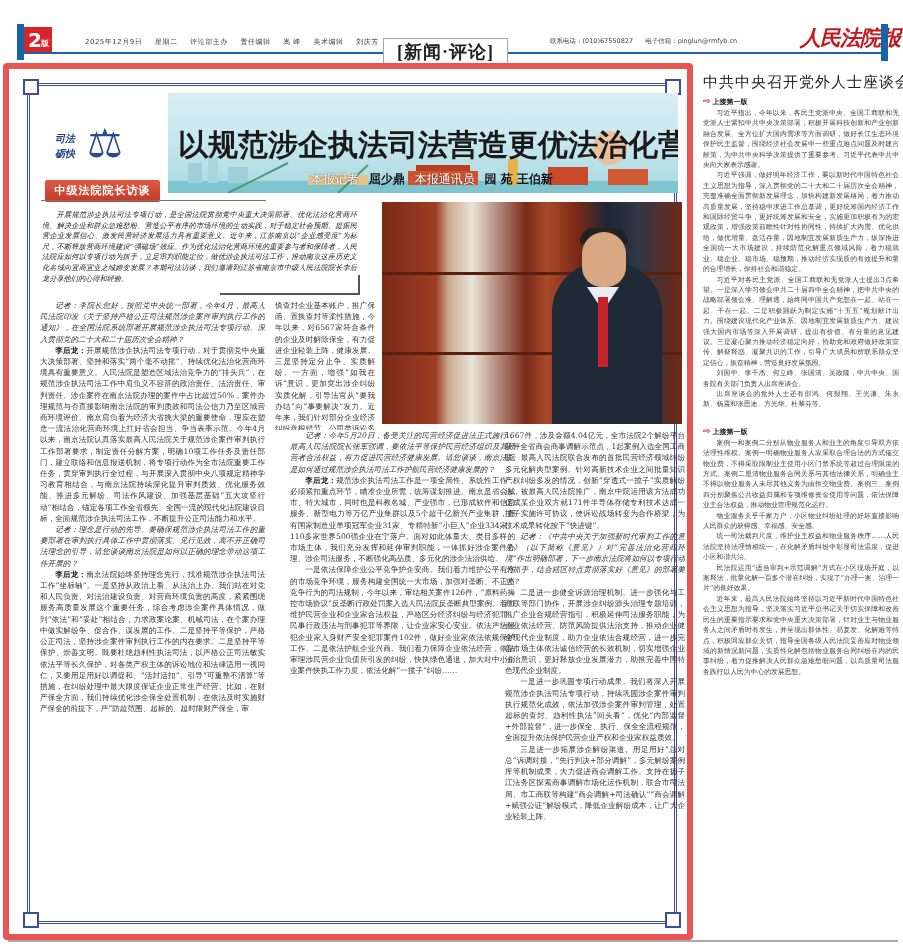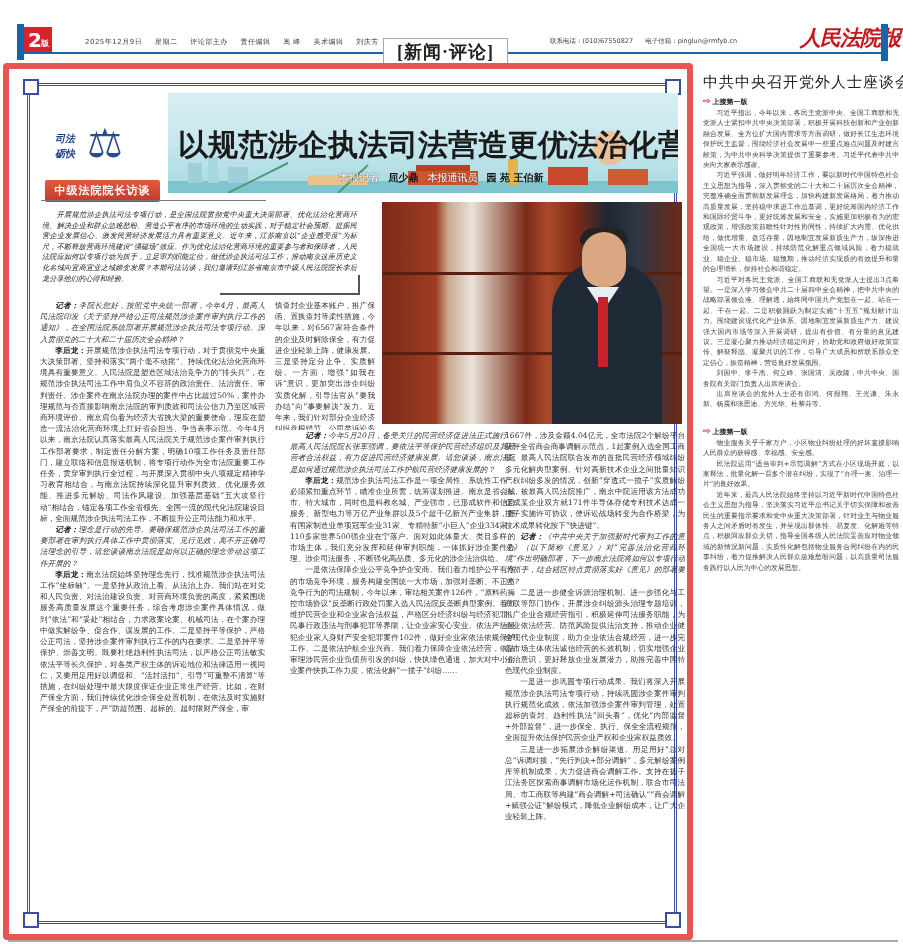--- a/index.html
+++ b/index.html
@@ -36,41 +36,41 @@
   .badge .scale { position: absolute; left: 35px; top: 5px; width: 50px; height: 60px; color: #2a4b8f; font-size: 40px; text-align: center; line-height: 60px; }
   .badge .vert { position: absolute; left: 10px; top: 23px; width: 20px; font-size: 10px; color: #1f3f8a; font-weight: bold; line-height: 15px; font-style: italic; }
   .badge .label { position: absolute; left: 0; top: 72px; width: 115px; height: 22px; background: linear-gradient(#e25a42, #c0392b); color: #fff; font-size: 11px; font-weight: bold; text-align: center; line-height: 22px; letter-spacing: 1px; border-radius: 2px; }
 
   
   .banner { position: absolute; left: 168px; top: 93px; width: 510px; height: 100px; background: linear-gradient(#d7eef2 0%, #c8e8ee 45%, #a8d8e0 100%); overflow: hidden; }
   .banner .skyline { position: absolute; left: 0; bottom: 0; width: 100%; height: 40px; }
   .banner .sun { position: absolute; left: 425px; top: 38px; width: 34px; height: 34px; border-radius: 50%; background: #f4b889; opacity: 0.8; }
   .kicker { position: absolute; left: 16px; top: 8px; font-size: 19px; color: #1f3a6e; letter-spacing: 1px; white-space: nowrap; }
   .headline { position: absolute; left: 10px; top: 32px; font-size: 30px; font-weight: bold; color: #1a1a1a; letter-spacing: 0px; white-space: nowrap; }
-  .byline { position: absolute; left: 143px; top: 78px; font-size: 10px; color: #fff; white-space: nowrap; text-shadow: 0 0 2px #333; margin-left: 28px; }
+  .byline { position: absolute; left: 143px; top: 78px; font-size: 12px; color: #fff; white-space: nowrap; text-shadow: 0 0 2px #333; }
   .byline b { color: #111; text-shadow: none; margin: 0 6px; }
 
   
   .lead { position: absolute; left: 42px; top: 210px; width: 315px; height: 80px; font-size: 7.2px; line-height: 10.6px; color: #222; text-indent: 2em; text-align: justify; font-style: italic; }
   .lead-box-line { position: absolute; left: 220px; top: 275px; width: 140px; height: 20px; border-right: 2px solid #555; border-bottom: 2px solid #555; }
   .lead-top-line { position: absolute; left: 41px; top: 200px; width: 225px; height: 1px; background: #777; }
 
   
   .photo { position: absolute; left: 382px; top: 202px; width: 300px; height: 222px; background: linear-gradient(90deg, #7b2a18 0%, #9e3d22 18%, #c9a98f 22%, #e8e3d8 30%, #7b2a18 48%, #a94a2a 55%, #7b2a18 65%, #1e2633 75%, #2f3745 85%, #6d2a18 100%); overflow: hidden; }
   .photo .shelf { position: absolute; left: 0; width: 100%; height: 3px; background: #5b1f10; }
   .photo .person { position: absolute; left: 170px; top: 60px; width: 110px; height: 170px; background: #202a36; border-radius: 50px 50px 0 0; }
   .photo .face { position: absolute; left: 200px; top: 30px; width: 44px; height: 55px; background: #d9a882; border-radius: 22px 22px 20px 20px; }
   .photo .hair { position: absolute; left: 198px; top: 26px; width: 48px; height: 16px; background: #222; border-radius: 24px 24px 4px 4px; }
   .photo .tie { position: absolute; left: 216px; top: 95px; width: 10px; height: 70px; background: #c8232a; }
   .photo .shirt { position: absolute; left: 205px; top: 85px; width: 32px; height: 24px; background: #e9eef2; clip-path: polygon(0 0,100% 0,50% 100%); }
 
   
   .col { position: absolute; font-size: 7.6px; line-height: 11.2px; color: #333; text-align: justify; overflow: hidden; }
   .col p { text-indent: 2em; margin-bottom: 0; }
-  .col p .q { font-weight: bold; font-style: italic; color: #1a1a1a; }
+  .col p .q { font-weight: normal; font-style: italic; color: #1a1a1a; }
   .col p .qt { font-style: italic; color: #333; }
   .col p .a { font-weight: bold; color: #1a1a1a; }
   .col1 { left: 40px; top: 300px; width: 225px; height: 630px; }
   .col2b { left: 290px; top: 430px; width: 225px; height: 500px; }
   .col3 { left: 505px; top: 430px; width: 180px; height: 500px; }
 
   
   .side { position: absolute; left: 703px; top: 63px; width: 196px; height: 870px; }
   .side-title { font-size: 15px; color: #222; text-align: center; letter-spacing: 1px; margin-top: 10px; margin-bottom: 4px; white-space: nowrap; }
   .side-cont { font-size: 7px; font-weight: bold; color: #222; font-family: "DejaVu Sans", sans-serif; margin: 2px 0 1px; }
@@ -189,17 +189,19 @@
 <div class="side">
   <div class="side-title">中共中央召开党外人士座谈会</div>
   <div class="side-cont"><span class="arrow">⇨</span><span>上接第一版</span></div>
   <p>习近平指出，今年以来，各民主党派中央、全国工商联和无党派人士紧扣中共中央决策部署，积极开展科技创新和产业创新融合发展、全方位扩大国内需求等方面调研，做好长江生态环境保护民主监督，围绕经济社会发展中一些重点难点问题及时建言献策，为中共中央科学决策提供了重要参考。习近平代表中共中央向大家表示感谢。</p>
   <p>习近平强调，做好明年经济工作，要以新时代中国特色社会主义思想为指导，深入贯彻党的二十大和二十届历次全会精神，完整准确全面贯彻新发展理念，加快构建新发展格局，着力推动高质量发展，坚持稳中求进工作总基调，更好统筹国内经济工作和国际经贸斗争，更好统筹发展和安全，实施更加积极有为的宏观政策，增强政策前瞻性针对性协同性，持续扩大内需、优化供给，做优增量、盘活存量，因地制宜发展新质生产力，纵深推进全国统一大市场建设，持续防范化解重点领域风险，着力稳就业、稳企业、稳市场、稳预期，推动经济实现质的有效提升和量的合理增长，保持社会和谐稳定。</p>
   <p>习近平对各民主党派、全国工商联和无党派人士提出3点希望。一是深入学习领会中共二十届四中全会精神，把中共中央的战略部署领会准、理解透，始终同中国共产党想在一起、站在一起、干在一起。二是积极踊跃为制定实施“十五五”规划献计出力。围绕建设现代化产业体系、因地制宜发展新质生产力、建设强大国内市场等深入开展调研，提出有价值、有分量的意见建议。三是凝心聚力推动经济稳定向好，协助党和政府做好政策宣传、解疑释惑、凝聚共识的工作，引导广大成员和所联系群众坚定信心，振奋精神，营造良好发展氛围。</p>
   <p>刘国中、李干杰、何立峰、张国清、吴政隆，中共中央、国务院有关部门负责人出席座谈会。</p>
   <p>出席座谈会的党外人士还有邵鸿、何报翔、王光谦、朱永新、杨震和张恩迪、方光华、杜黎芬等。</p>
   <div class="gap"></div>
   <div class="side-cont"><span class="arrow">⇨</span><span>上接第一版</span></div>
+  <p>案例一和案例二分别从物业服务人和业主的角度引导双方依法理性维权。案例一明确物业服务人应采取合理合法的方式催交物业费，不得采取限制业主使用小区门禁系统等超过合理限度的方式。案例二厘清物业服务合同关系与其他法律关系，明确业主不得以物业服务人未尽其他义务为由拒交物业费。案例三、案例四分别聚焦公共收益归属和专项维修资金使用等问题，依法保障业主合法权益，推动物业管理规范化运行。</p>
   <p>物业服务关乎千家万户，小区物业纠纷处理的好坏直接影响人民群众的获得感、幸福感、安全感。</p>
+  <p>统一司法裁判尺度，维护业主权益和物业服务秩序……人民法院坚持法理情相统一，在化解矛盾纠纷中彰显司法温度，促进小区和谐共治。</p>
   <p>民法院运用“适当审判+示范调解”方式在小区现场开庭，以案释法，批量化解一百多个潜在纠纷，实现了“办理一案、治理一片”的良好效果。</p>
   <p>近年来，最高人民法院始终坚持以习近平新时代中国特色社会主义思想为指导，坚决落实习近平总书记关于切实保障和改善民生的重要指示要求和党中央重大决策部署，针对业主与物业服务人之间矛盾时有发生，并呈现出群体性、易复发、化解难等特点，积极回应群众关切，指导全国各级人民法院妥善应对物业领域的新情况新问题，实质性化解包括物业服务合同纠纷在内的民事纠纷，着力促推解决人民群众急难愁盼问题，以高质量司法服务践行以人民为中心的发展思想。</p>
 </div>
 <div class="page-bottom-rule"></div>
 
 </body></html>

